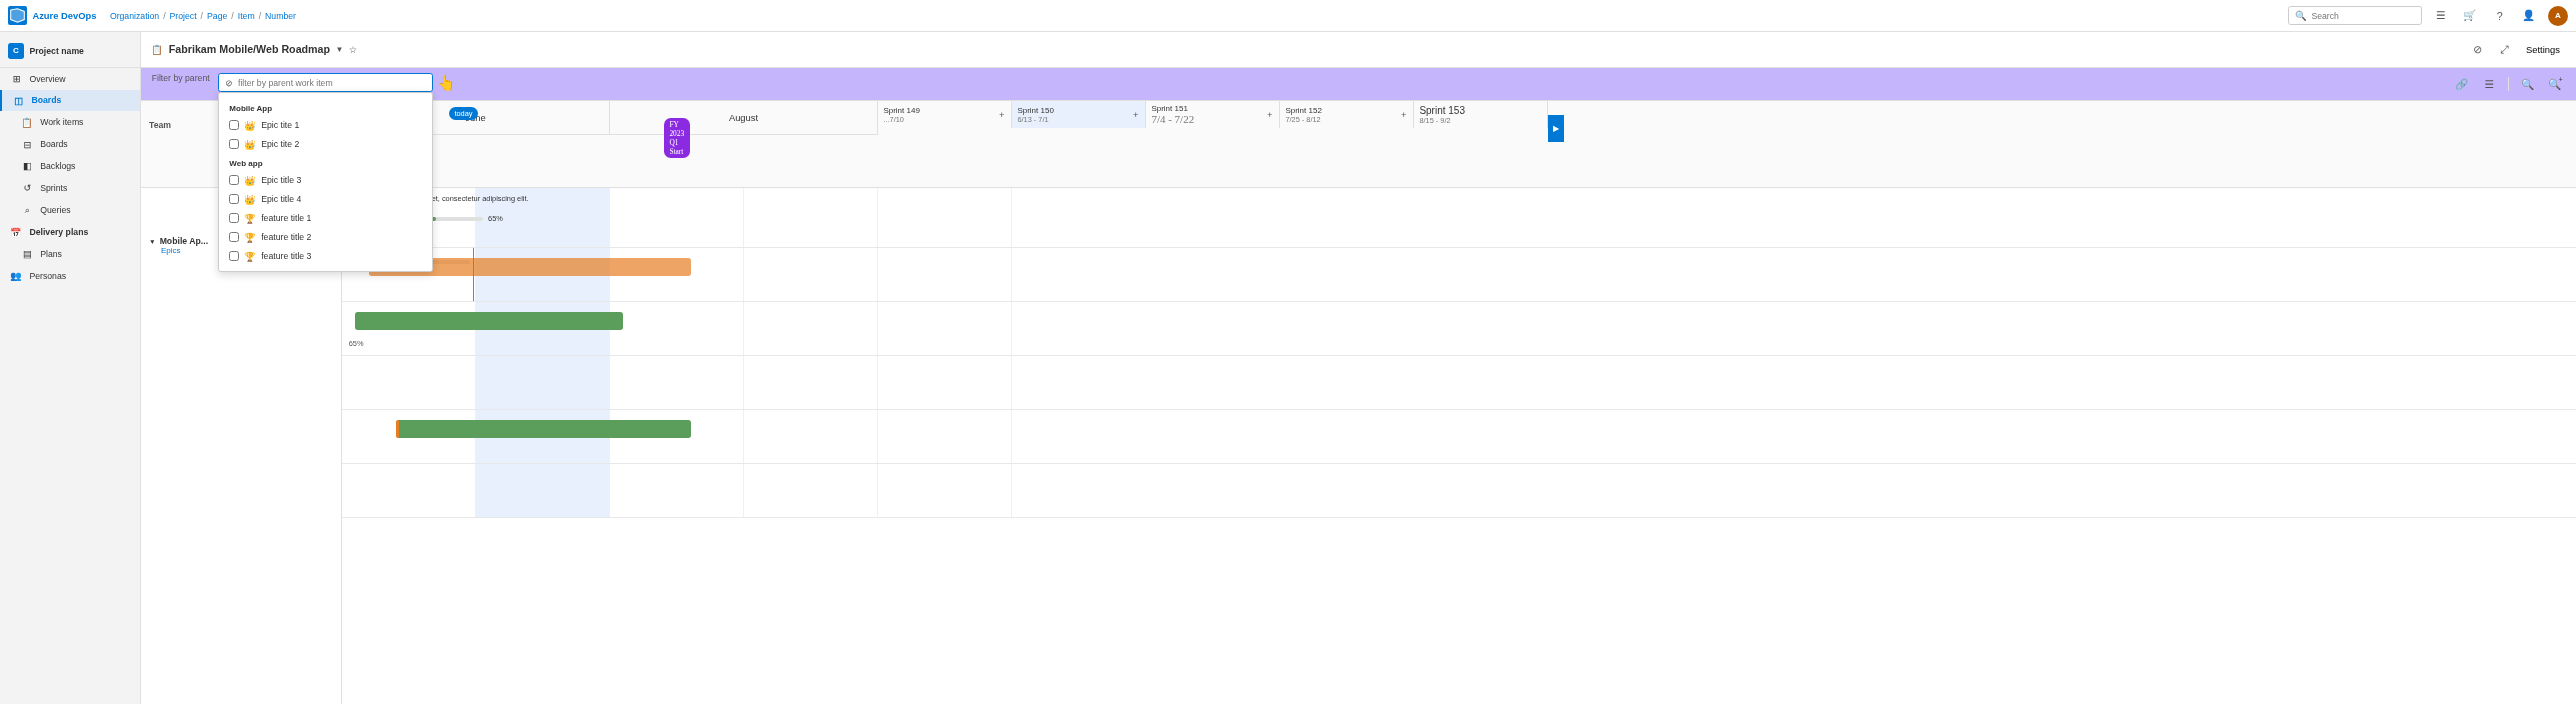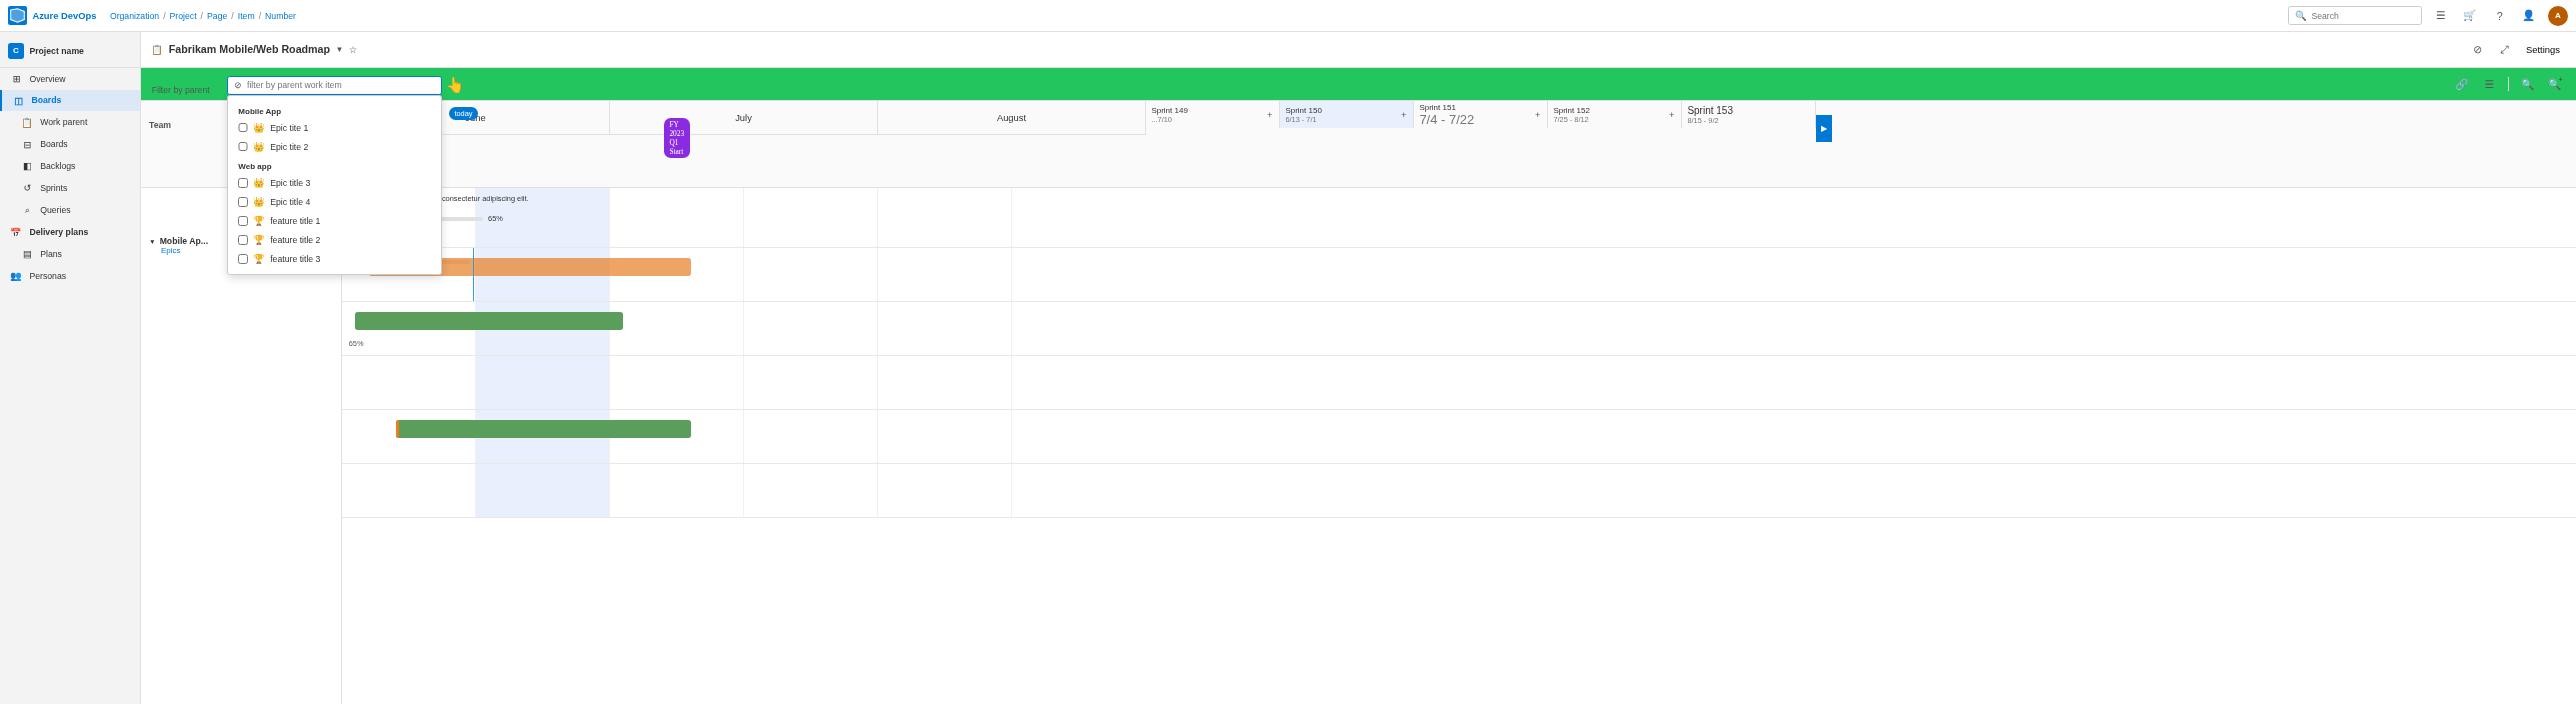--- a/index.html
+++ b/index.html
@@ -34,21 +34,21 @@
 
     
     .page-header { display: flex; align-items: center; padding: 6.7px 10.7px; border-bottom: 0.7px solid #e0e0e0; gap: 5.4px; background: #fff; }
     .page-title { font-size: 10.7px; font-weight: 600; display: flex; align-items: center; gap: 5.4px; }
     .page-title-icon { font-size: 9.4px; color: #555; }
     .dropdown-icon { font-size: 8px; color: #555; cursor: pointer; }
     .star-icon { font-size: 9.4px; color: #555; cursor: pointer; }
     .page-header-right { margin-left: auto; display: flex; align-items: center; gap: 5.4px; }
 
     
-    .filter-bar { display: flex; align-items: flex-end; padding: 5.4px 10.7px; border-bottom: 0.7px solid #e0e0e0; gap: 17px; background: #22c55e; position: relative; }
+    .filter-bar { display: flex; align-items: flex-start; padding: 5.4px 10.7px; border-bottom: 0.7px solid #e0e0e0; gap: 8px; background: #c4b5fd; position: relative; }
     .filter-label { font-size: 8.7px; color: #555; white-space: nowrap; }
     .filter-input-wrapper { position: relative; }
     .filter-input { display: flex; align-items: center; border: 1.3px solid #0078d4; border-radius: 2.7px; padding: 3.4px 6.7px; width: 215px; gap: 5.4px; background: #fff; }
     .filter-input input { border: none; outline: none; font-size: 8.7px; width: 100%; }
     .filter-icon { color: #555; font-size: 8.7px; }
 
     
     .dropdown-menu { position: absolute; top: 100%; left: 0; width: 215px; background: #fff; border: 0.7px solid #ccc; border-radius: 2.7px; box-shadow: 0 2.7px 8px rgba(0,0,0,0.15); z-index: 100; padding: 5.4px 0; }
     .dropdown-group-title { padding: 5.4px 10.7px 2.7px; font-size: 8px; font-weight: 700; color: #333; }
     .dropdown-item { display: flex; align-items: center; gap: 5.4px; padding: 4px 10.7px; cursor: pointer; font-size: 8.7px; }
@@ -133,21 +133,21 @@
       <div class="sidebar-item">
         <span class="sidebar-icon">⊞</span>
         <span>Overview</span>
       </div>
       <div class="sidebar-item active">
         <span class="sidebar-icon">◫</span>
         <span>Boards</span>
       </div>
       <div class="sidebar-item" style="padding-left:21.5px">
         <span class="sidebar-icon">📋</span>
-        <span>Work parent</span>
+        <span>Work items</span>
       </div>
       <div class="sidebar-item" style="padding-left:21.5px">
         <span class="sidebar-icon">⊟</span>
         <span>Boards</span>
       </div>
       <div class="sidebar-item" style="padding-left:21.5px">
         <span class="sidebar-icon">◧</span>
         <span>Backlogs</span>
       </div>
       <div class="sidebar-item" style="padding-left:21.5px">
@@ -265,21 +265,20 @@
 
           <div class="gantt-header" style="min-width:805px;">
 
             <div class="marker-row" style="position:relative;height:29.5px;padding:0;">
               <div class="today-marker" style="left:107px;position:absolute;top:5.4px;">today</div>
               <div class="fy-marker" style="left:322px;position:absolute;top:17px;font-family:Liberation Serif, serif;">FY 2023 Q1 Start</div>
             </div>
 
             <div class="months-row">
               <div class="month-cell">June</div>
-              <div class="month-cell">July</div>
               <div class="month-cell">August</div>
             </div>
 
             <div class="sprints-row">
               <div class="sprint-cell">
                 <div>
                   <div style="font-size:8px;font-weight:500;">Sprint 149</div>
                   <div style="font-size:7.4px;color:#777;">...7/10</div>
                 </div>
                 <button class="sprint-add-btn">+</button>
@@ -287,21 +286,21 @@
               <div class="sprint-cell blue-bg">
                 <div>
                   <div style="font-size:8px;font-weight:500;">Sprint 150</div>
                   <div style="font-size:7.4px;color:#777;">6/13 - 7/1</div>
                 </div>
                 <button class="sprint-add-btn">+</button>
               </div>
               <div class="sprint-cell">
                 <div>
                   <div style="font-size:8px;font-weight:500;">Sprint 151</div>
-                  <div style="font-size:13px;color:#777;">7/4 - 7/22</div>
+                  <div style="font-size:11px;color:#777;font-family:Liberation Serif, serif;">7/4 - 7/22</div>
                 </div>
                 <button class="sprint-add-btn">+</button>
               </div>
               <div class="sprint-cell">
                 <div>
                   <div style="font-size:8px;font-weight:500;">Sprint 152</div>
                   <div style="font-size:7.4px;color:#777;">7/25 - 8/12</div>
                 </div>
                 <button class="sprint-add-btn">+</button>
               </div>

